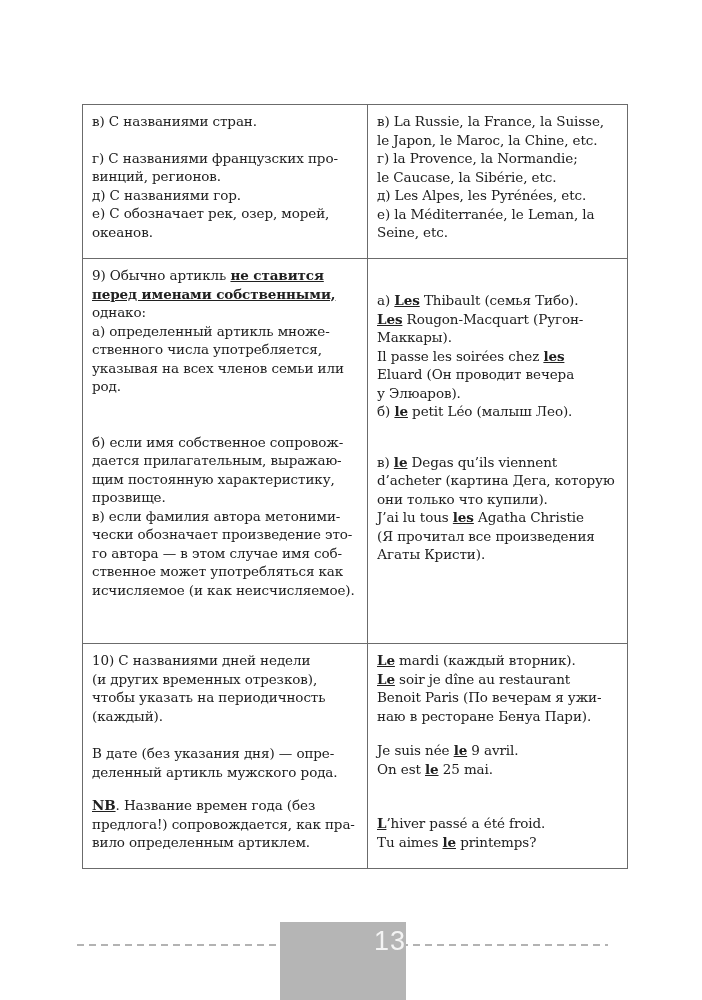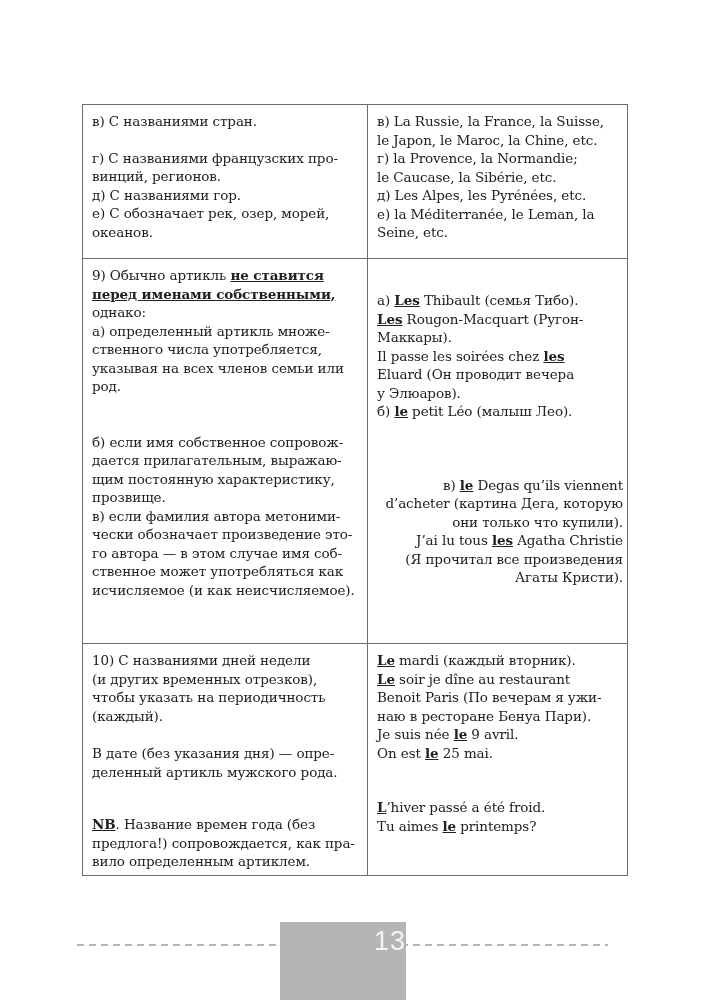--- a/index.html
+++ b/index.html
@@ -77,32 +77,32 @@
         <tr>
           <td class="col-left">
             <div class="para"><span>9) Обычно артикль </span><span class="b">не ставится</span><br><span class="b">перед именами собственными,</span><br><span>однако:</span></div>
             <div class="para"><span>а) определенный артикль множе-</span><br><span>ственного числа употребляется,</span><br><span>указывая на всех членов семьи или</span><br><span>род.</span></div>
             <div class="para" style="margin-top: 37px;"><span>б) если имя собственное сопровож-</span><br><span>дается прилагательным, выражаю-</span><br><span>щим постоянную характеристику,</span><br><span>прозвище.</span></div>
             <div class="para"><span>в) если фамилия автора метоними-</span><br><span>чески обозначает произведение это-</span><br><span>го автора — в этом случае имя соб-</span><br><span>ственное может употребляться как</span><br><span>исчисляемое (и как неисчисляемое).</span></div>
           </td>
           <td class="col-right">
             <div class="para" style="margin-top: 25px;"><span>а) </span><span class="b">Les</span><span> Thibault (семья Тибо).</span><br><span class="b">Les</span><span> Rougon-Macquart (Ругон-</span><br><span>Маккары).</span><br><span>Il passe les soirées chez </span><span class="b">les</span><br><span>Eluard (Он проводит вечера</span><br><span>у Элюаров).</span></div>
             <div class="para"><span>б) </span><span class="b">le</span><span> petit Léo (малыш Лео).</span></div>
-            <div class="para" style="margin-top: 55px; text-align: right;"><span>в) </span><span class="b">le</span><span> Degas qu’ils viennent</span><br><span>d’acheter (картина Дега, которую</span><br><span>они только что купили).</span><br><span>J’ai lu tous </span><span class="b">les</span><span> Agatha Christie</span><br><span>(Я прочитал все произведения</span><br><span>Агаты Кристи).</span></div>
+            <div class="para" style="margin-top: 32px;"><span>в) </span><span class="b">le</span><span> Degas qu’ils viennent</span><br><span>d’acheter (картина Дега, которую</span><br><span>они только что купили).</span><br><span>J’ai lu tous </span><span class="b">les</span><span> Agatha Christie</span><br><span>(Я прочитал все произведения</span><br><span>Агаты Кристи).</span></div>
           </td>
         </tr>
         <tr>
           <td class="col-left">
             <div class="para"><span>10) С названиями дней недели</span><br><span>(и других временных отрезков),</span><br><span>чтобы указать на периодичность</span><br><span>(</span><span class="i">каждый</span><span>).</span></div>
             <div class="para" style="margin-top: 19px;"><span>В дате (без указания дня) — опре-</span><br><span>деленный артикль мужского рода.</span></div>
-            <div class="para" style="margin-top: 34px;"><span class="b">NB</span><span>. Название времен года (без</span><br><span>предлога!) сопровождается, как пра-</span><br><span>вило определенным артиклем.</span></div>
+            <div class="para" style="margin-top: 15px;"><span class="b">NB</span><span>. Название времен года (без</span><br><span>предлога!) сопровождается, как пра-</span><br><span>вило определенным артиклем.</span></div>
           </td>
           <td class="col-right">
             <div class="para"><span class="b">Le</span><span> mardi (каждый вторник).</span><br><span class="b">Le</span><span> soir je dîne au restaurant</span><br><span>Benoit Paris (По вечерам я ужи-</span><br><span>наю в ресторане Бенуа Пари).</span></div>
-            <div class="para" style="margin-top: 0;"><span>Je suis née </span><span class="b">le</span><span> 9 avril.</span><br><span>On est </span><span class="b">le</span><span> 25 mai.</span></div>
+            <div class="para" style="margin-top: 16px;"><span>Je suis née </span><span class="b">le</span><span> 9 avril.</span><br><span>On est </span><span class="b">le</span><span> 25 mai.</span></div>
             <div class="para" style="margin-top: 36px;"><span class="b">L</span><span>’hiver passé a été froid.</span><br><span>Tu aimes </span><span class="b">le</span><span> printemps?</span></div>
           </td>
         </tr>
       </tbody>
   </table>
 
   <div class="dash-line"></div>
 
   <div class="page-box">
     <span class="page-number">13</span>

